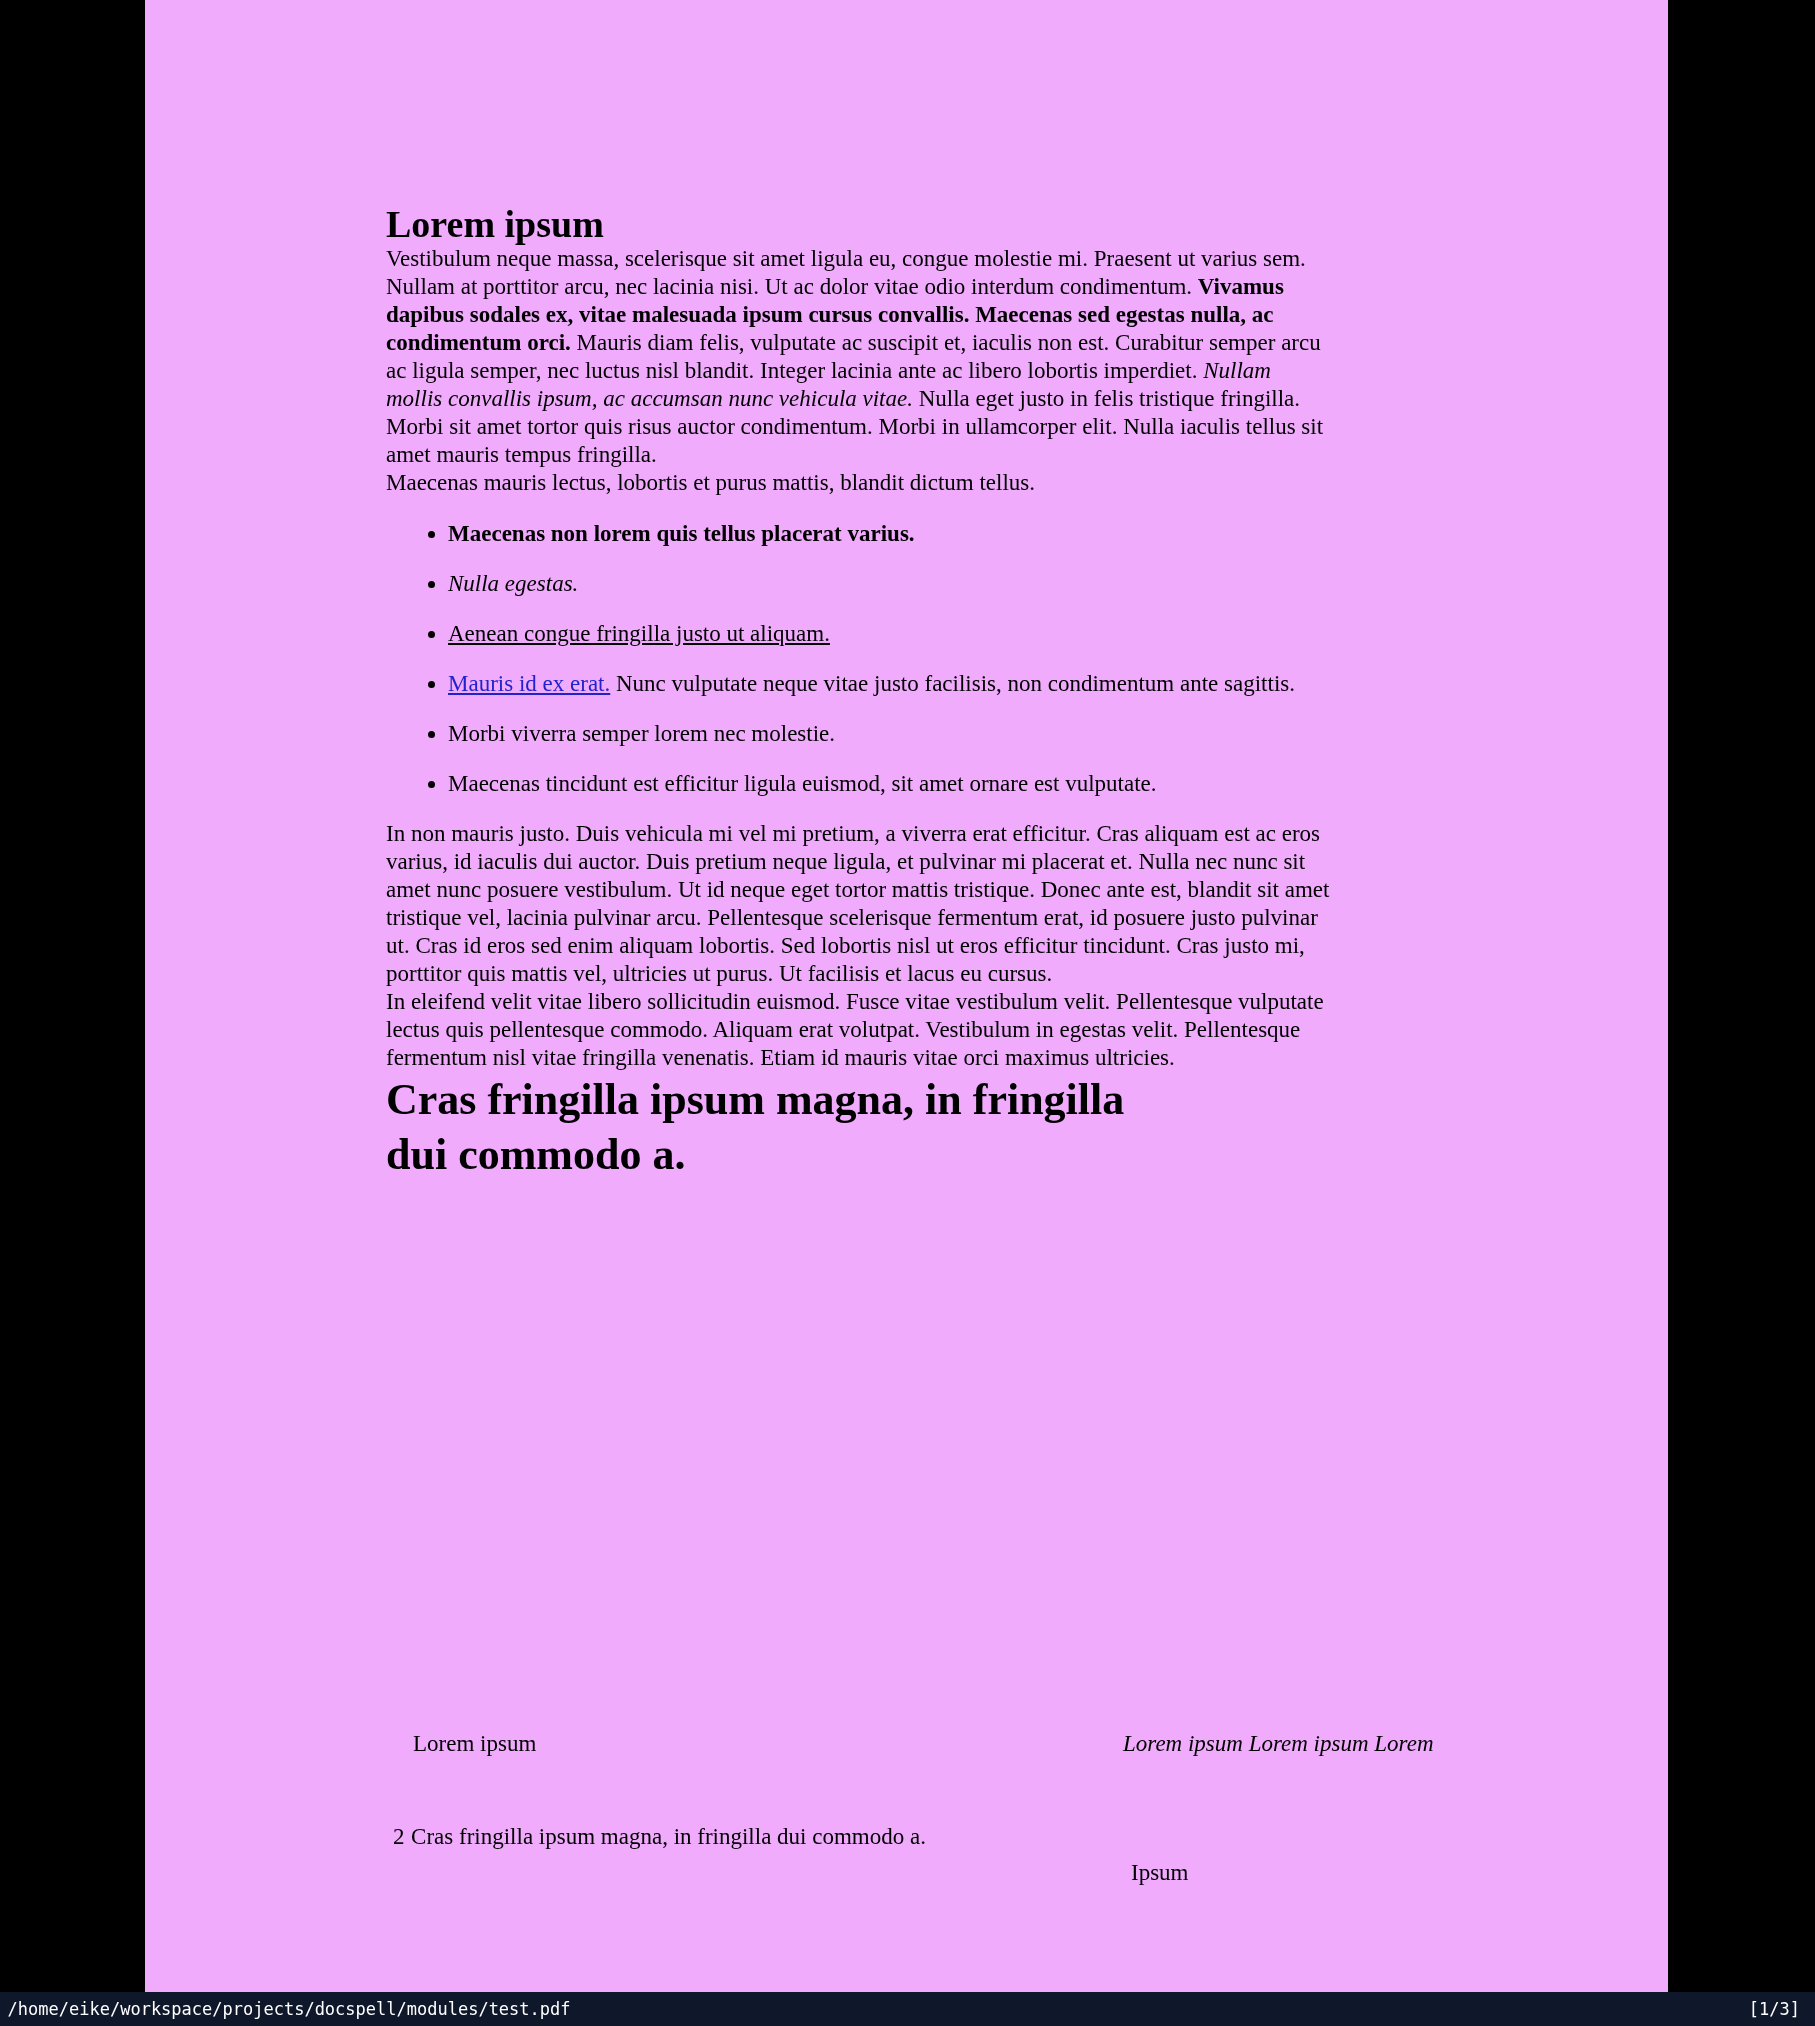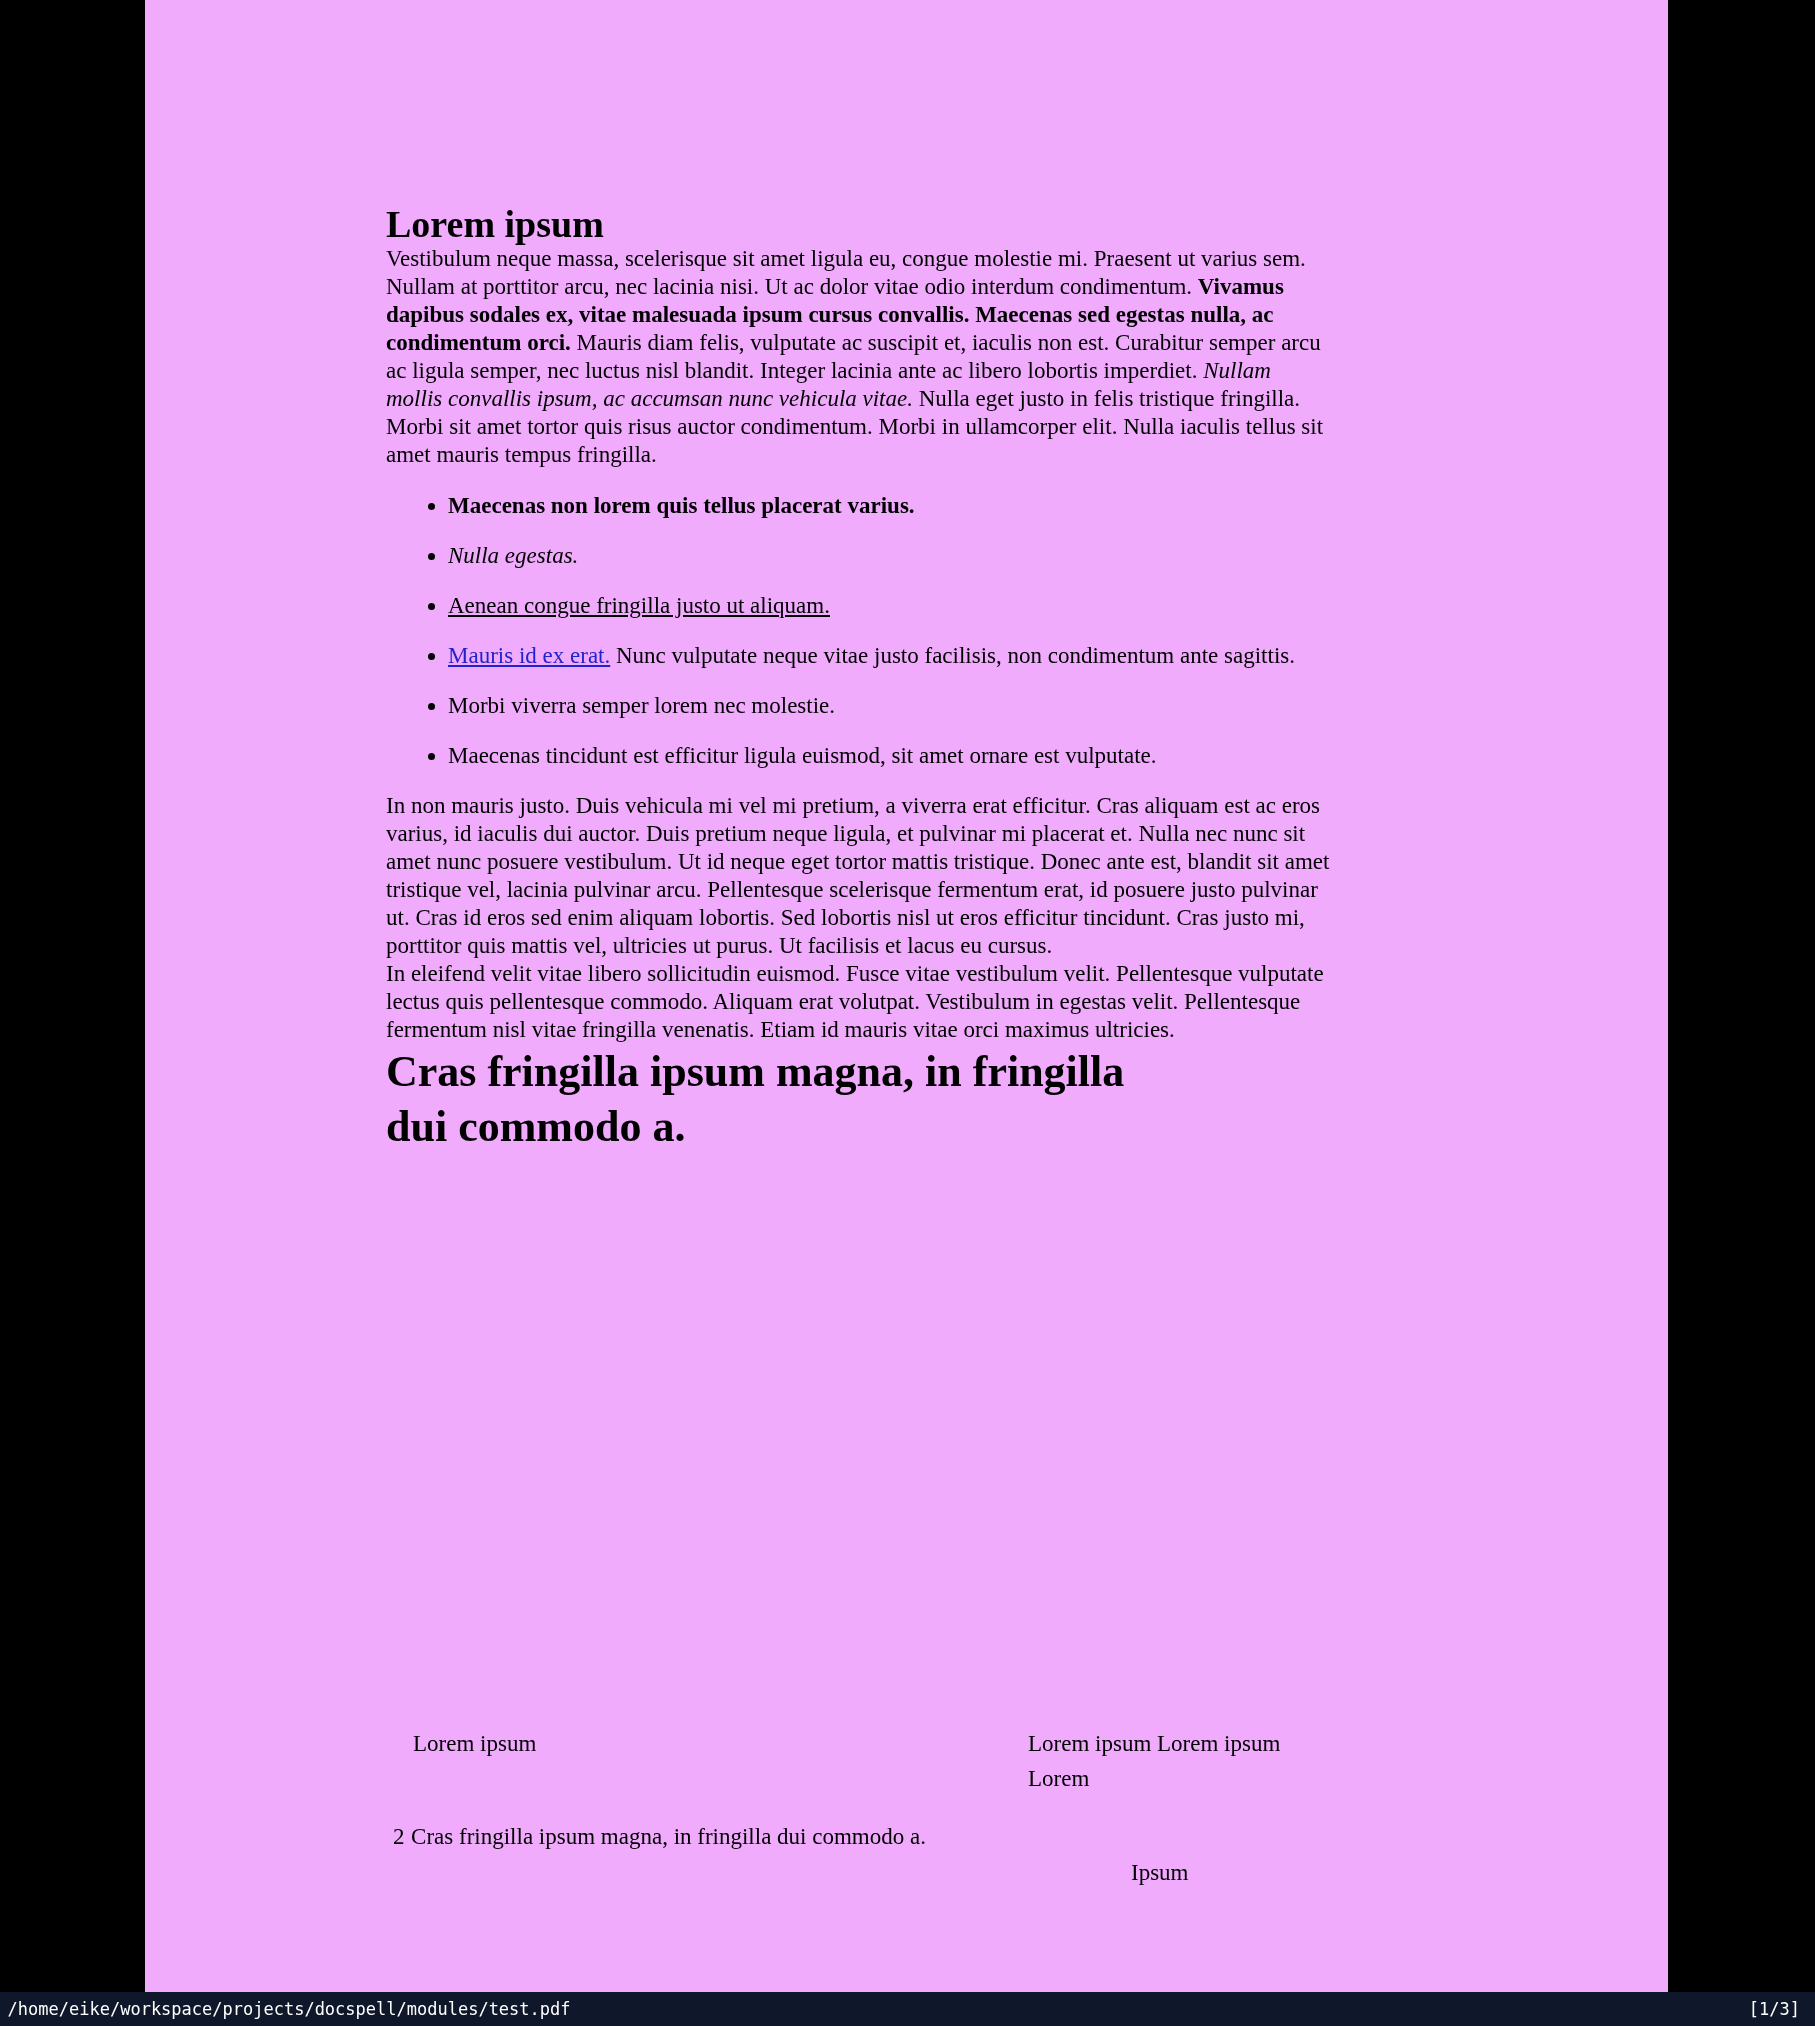--- a/index.html
+++ b/index.html
@@ -19,21 +19,21 @@
   .p4{margin-top:23px;}
   ul.doc-list{margin:23px 0 0 0;padding:0 0 0 62px;list-style:disc outside;}
   ul.doc-list li{font-size:23px;line-height:28px;margin:0 0 22px 0;}
   .bold{font-weight:bold;}
   .italic{font-style:italic;}
   .underline{text-decoration:underline;}
   a.doc-link{text-decoration:underline;cursor:pointer;}
   
   .fn{position:absolute;font-size:23px;line-height:35px;}
   .fn-h-left{left:268px;top:1726px;}
-  .fn-h-right{left:883px;top:1726px;width:312px;}
+  .fn-h-right{left:978px;top:1726px;width:312px;font-style:italic;}
   .fn-row1{left:248px;top:1766px;}
   .fn-row2{left:248px;top:1819px;}
   .fn-r2-right{left:986px;top:1819px;margin-top:36px;}
   sup.fn-num{font-size:23px;position:relative;top:-10.4px;margin-right:6.6px;vertical-align:baseline;}
   .fn-num2{margin-right:6.6px;}
   
   .statusbar{position:absolute;left:0;bottom:0;width:1815px;height:34px;
      font-family:"DejaVu Sans Mono","Liberation Mono",monospace;font-size:17px;
      display:flex;align-items:center;justify-content:space-between;box-sizing:border-box;
      padding:0 15px 0 7.6px;}
@@ -42,20 +42,21 @@
 <body>
 
 <div class="page">
   <div class="content">
 
     <h1 class="doc-title">Lorem ipsum</h1>
 
 
     <p class="body-p p1"><span>Vestibulum neque massa, scelerisque sit amet ligula eu, congue molestie mi. Praesent ut varius sem. Nullam at porttitor arcu, nec lacinia nisi. Ut ac dolor vitae odio interdum condimentum. </span><span class="bold">Vivamus dapibus sodales ex, vitae malesuada ipsum cursus convallis. Maecenas sed egestas nulla, ac condimentum orci.</span><span> Mauris diam felis, vulputate ac suscipit et, iaculis non est. Curabitur semper arcu ac ligula semper, nec luctus nisl blandit. Integer lacinia ante ac libero lobortis imperdiet. </span><span class="italic">Nullam mollis convallis ipsum, ac accumsan nunc vehicula vitae.</span><span> Nulla eget justo in felis tristique fringilla. Morbi sit amet tortor quis risus auctor condimentum. Morbi in ullamcorper elit. Nulla iaculis tellus sit amet mauris tempus fringilla.</span></p>
 
+    <p class="body-p p2">Maecenas mauris lectus, lobortis et purus mattis, blandit dictum tellus.</p>
 
     <ul class="doc-list">
       <li><span class="bold">Maecenas non lorem quis tellus placerat varius.</span></li>
       <li><span class="italic">Nulla egestas.</span></li>
       <li><span class="underline">Aenean congue fringilla justo ut aliquam.</span></li>
       <li><a class="doc-link" style="color:#2222cc;">Mauris id ex erat.</a><span> Nunc vulputate neque vitae justo facilisis, non condimentum ante sagittis.</span></li>
       <li><span>Morbi viverra semper lorem nec molestie.</span></li>
       <li><span>Maecenas tincidunt est efficitur ligula euismod, sit amet ornare est vulputate.</span></li>
     </ul>
 

